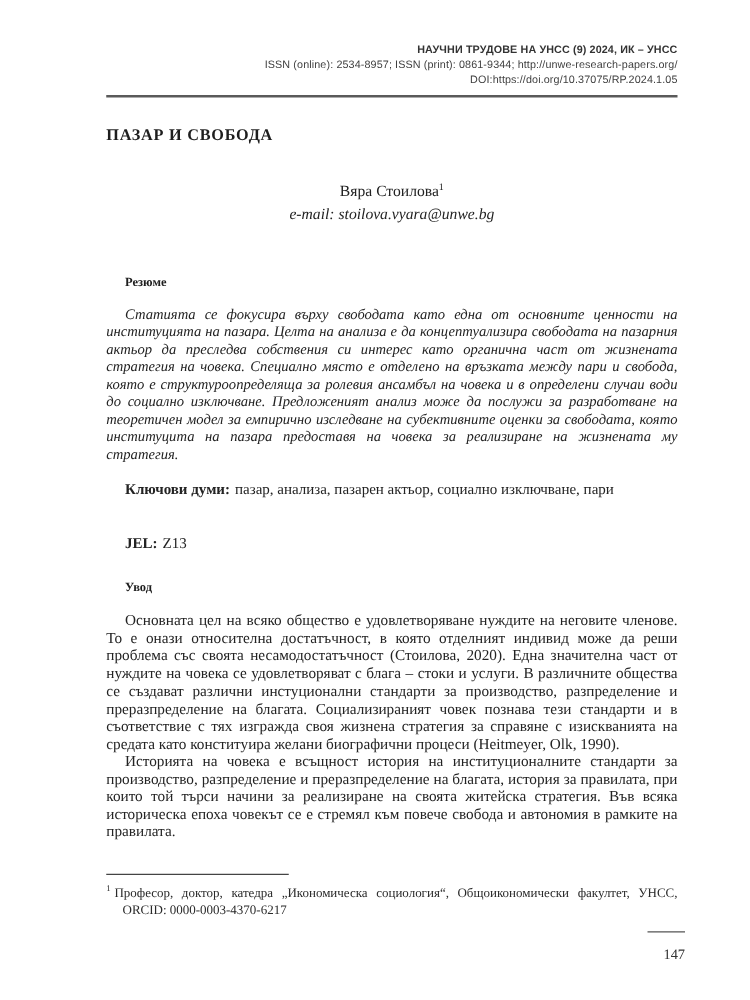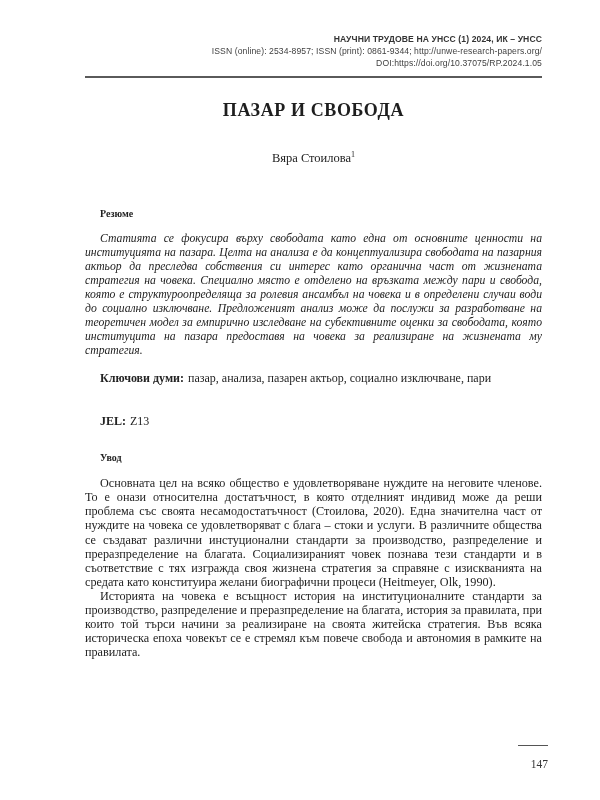--- a/index.html
+++ b/index.html
@@ -31,22 +31,22 @@
   }
   .journal-header .jh-line1 { font-weight: bold; color: #333333; }
   .header-rule {
     border: 0;
     border-top: 2px solid #5a5a5a;
     margin: 7px 0 0 0;
   }
   
   .article-title {
     margin-top: 22px;
-    text-align: center;
-    font-size: 18px;
+    text-align: left;
+    font-size: 13px;
     font-weight: bold;
     letter-spacing: 0.6px;
     color: #1e1e1e;
   }
   .author-line {
     margin-top: 29px;
     text-align: center;
     font-size: 12.5px;
     color: #222222;
   }
@@ -132,38 +132,43 @@
     padding-top: 12px;
   }
 </style>
 </head>
 <body>
 
 <div class="page">
   <div class="content">
 
     <div class="journal-header">
-      <div class="jh-line1">НАУЧНИ ТРУДОВЕ НА УНСС (1) 2024, ИК – УНСС</div>
+      <div class="jh-line1">НАУЧНИ ТРУДОВЕ НА УНСС (9) 2024, ИК – УНСС</div>
       <div>ISSN (online): 2534-8957; ISSN (print): 0861-9344; http://unwe-research-papers.org/</div>
       <div>DOI:https://doi.org/10.37075/RP.2024.1.05</div>
     </div>
     <hr class="header-rule">
 
     <h1 class="article-title">ПАЗАР И СВОБОДА</h1>
 
     <div class="author-line"><span>Вяра Стоилова</span><sup>1</sup></div>
+    <div class="email-line">e-mail: stoilova.vyara@unwe.bg</div>
 
     <h2 class="section-heading abstract-heading">Резюме</h2>
     <p class="abstract-text">Статията се фокусира върху свободата като една от основните ценности на институцията на пазара. Целта на анализа е да концептуализира свободата на пазарния актьор да преследва собствения си интерес като органична част от жизнената стратегия на човека. Специално място е отделено на връзката между пари и свобода, която е структуроопределяща за ролевия ансамбъл на човека и в определени случаи води до социално изключване. Предложеният анализ може да послужи за разработване на теоретичен модел за емпирично изследване на субективните оценки за свободата, която институцита на пазара предоставя на човека за реализиране на жизнената му стратегия.</p>
 
     <p class="kv-line"><span class="kv-label">Ключови думи:</span><span>пазар, анализа, пазарен актьор, социално изключване, пари</span></p>
 
     <p class="kv-line jel-line"><span class="kv-label">JEL:</span><span>Z13</span></p>
 
     <h2 class="section-heading intro-heading">Увод</h2>
     <p class="body-paragraph first-paragraph">Основната цел на всяко общество е удовлетворяване нуждите на неговите членове. То е онази относителна достатъчност, в която отделният индивид може да реши проблема със своята несамодостатъчност (Стоилова, 2020). Една значителна част от нуждите на човека се удовлетворяват с блага – стоки и услуги. В различните общества се създават различни инстуционални стандарти за производство, разпределение и преразпределение на благата. Социализираният човек познава тези стандарти и в съответствие с тях изгражда своя жизнена стратегия за справяне с изискванията на средата като конституира желани биографични процеси (Heitmeyer, Olk, 1990).</p>
     <p class="body-paragraph">Историята на човека е всъщност история на институционалните стандарти за производство, разпределение и преразпределение на благата, история за правилата, при които той търси начини за реализиране на своята житейска стратегия. Във всяка историческа епоха човекът се е стремял към повече свобода и автономия в рамките на правилата.</p>
 
   </div>
 
+  <div class="footnote-block">
+    <hr class="footnote-rule">
+    <p class="footnote-text"><sup>1</sup><span>Професор, доктор, катедра „Икономическа социология“, Общоикономически факултет, УНСС, ORCID: 0000-0003-4370-6217</span></p>
+  </div>
 
   <div class="page-footer">147</div>
 </div>
 
 </body></html>

